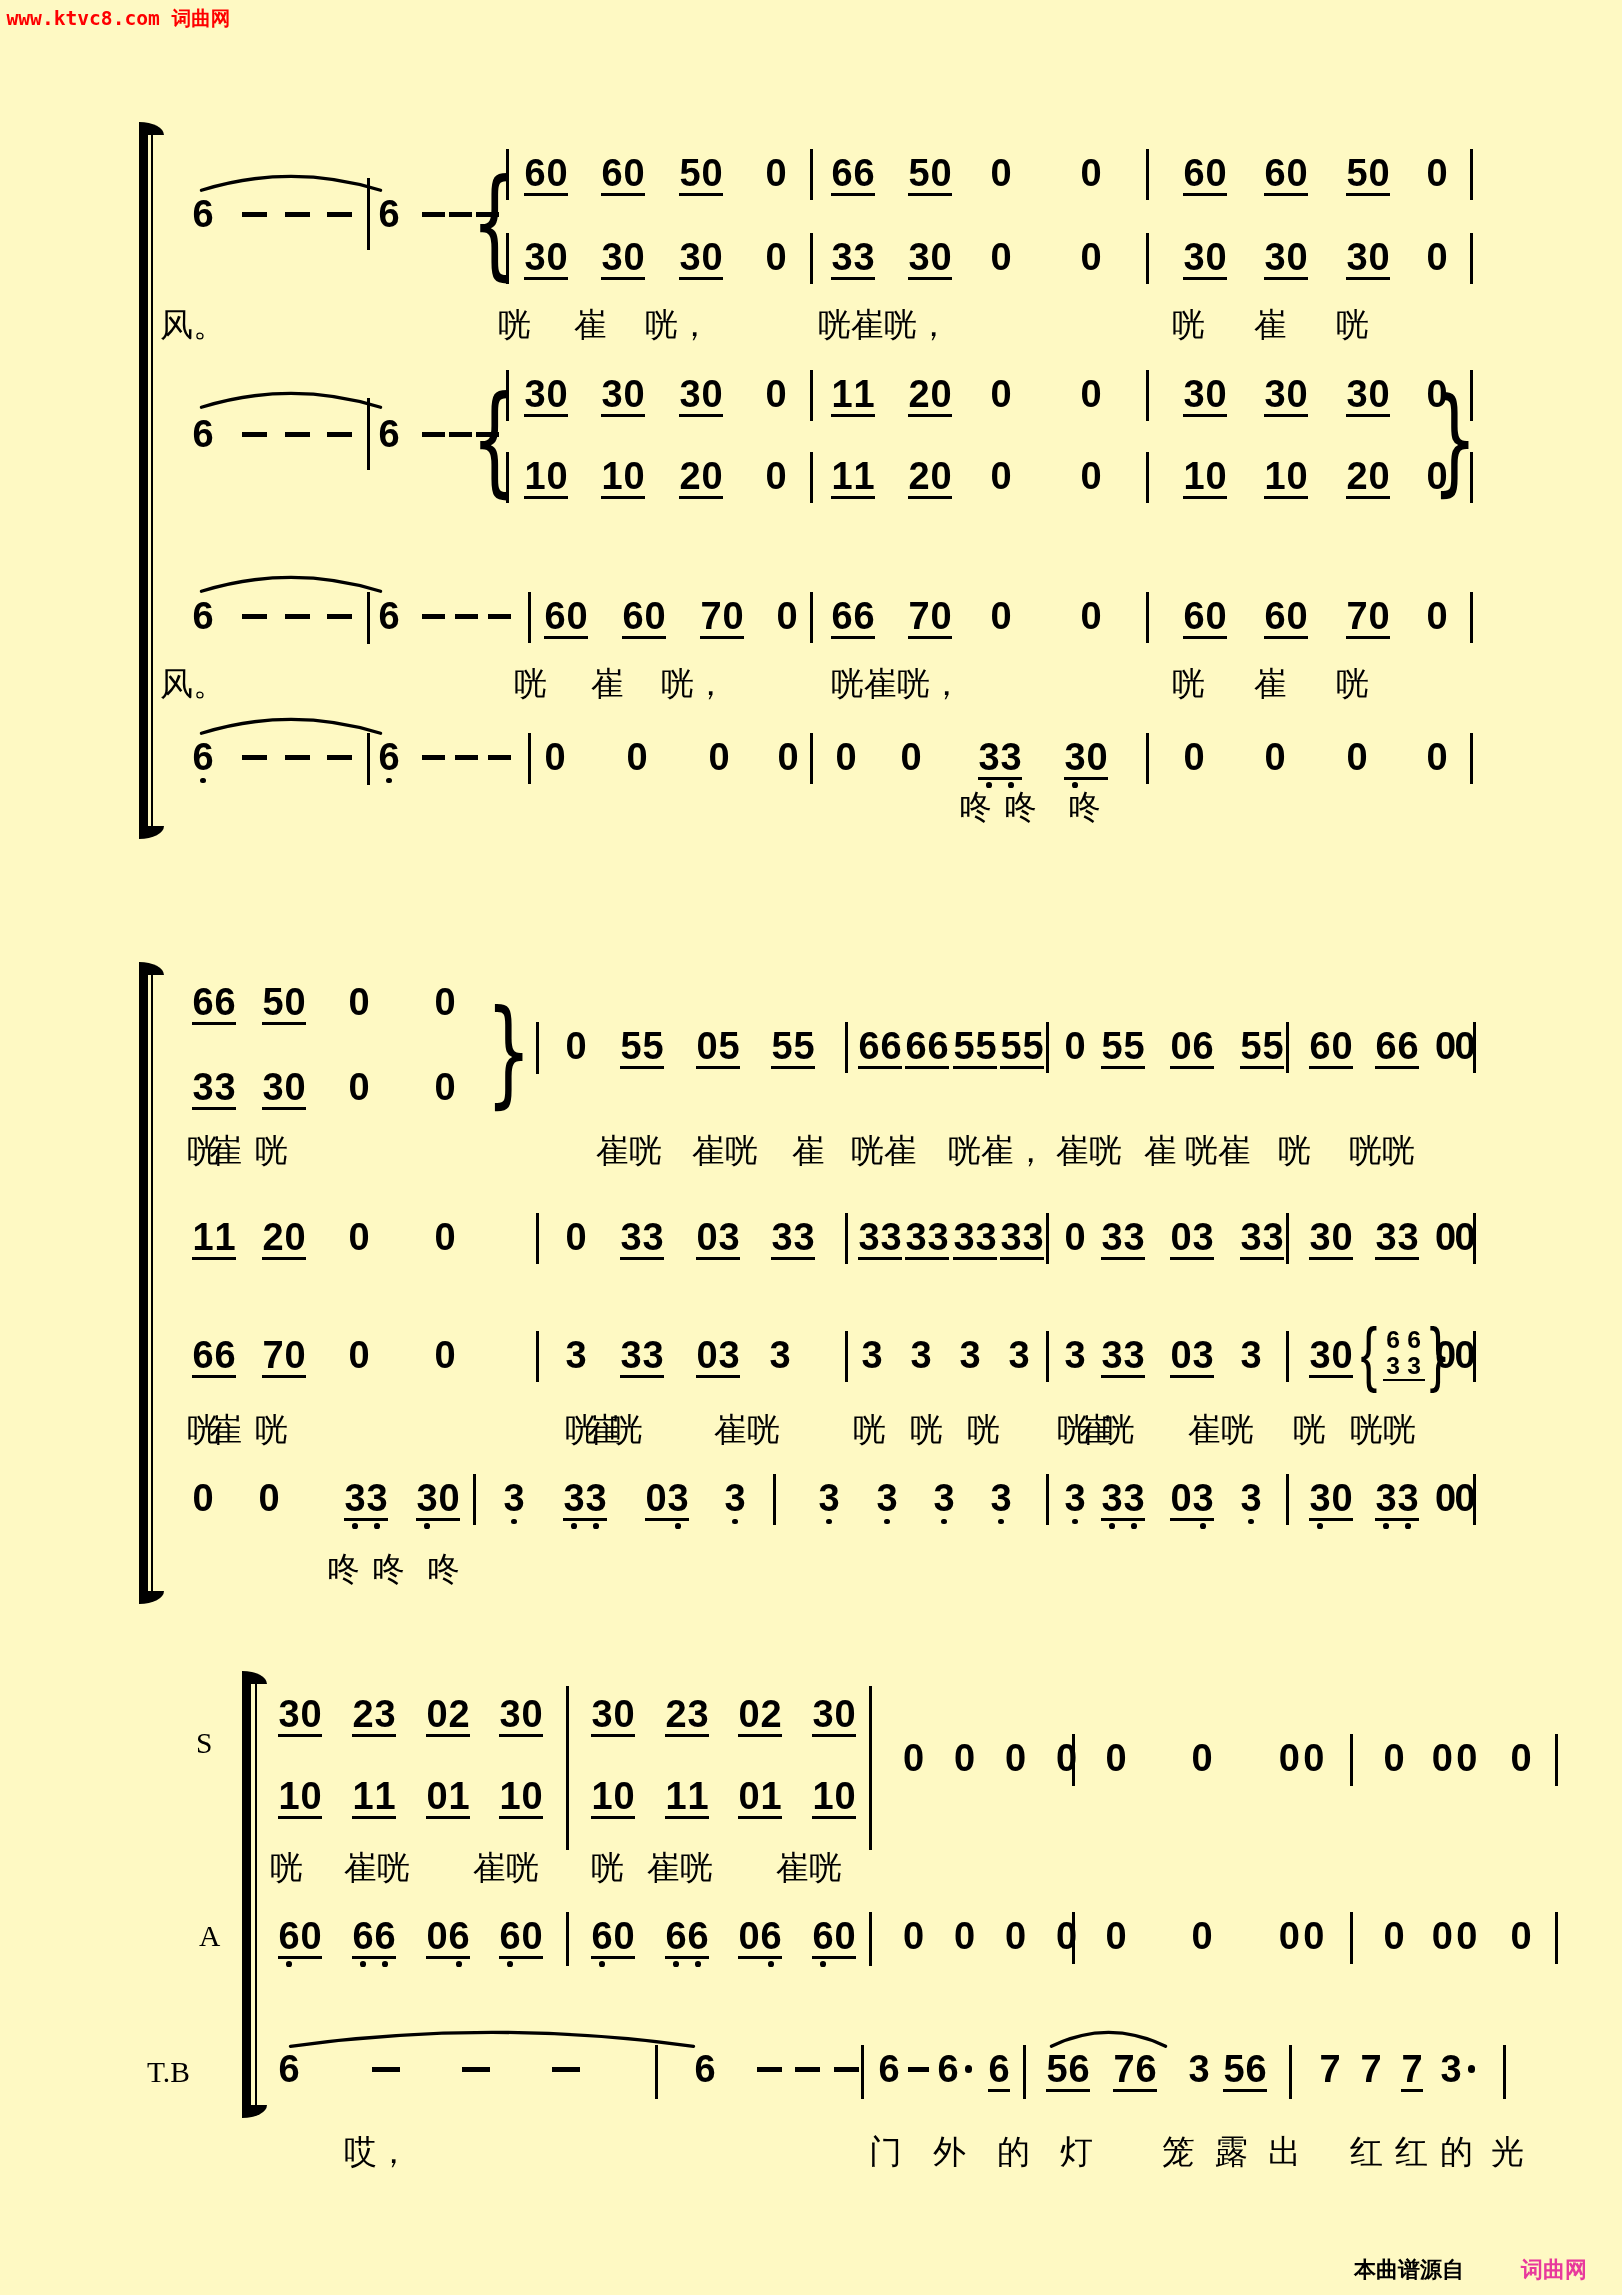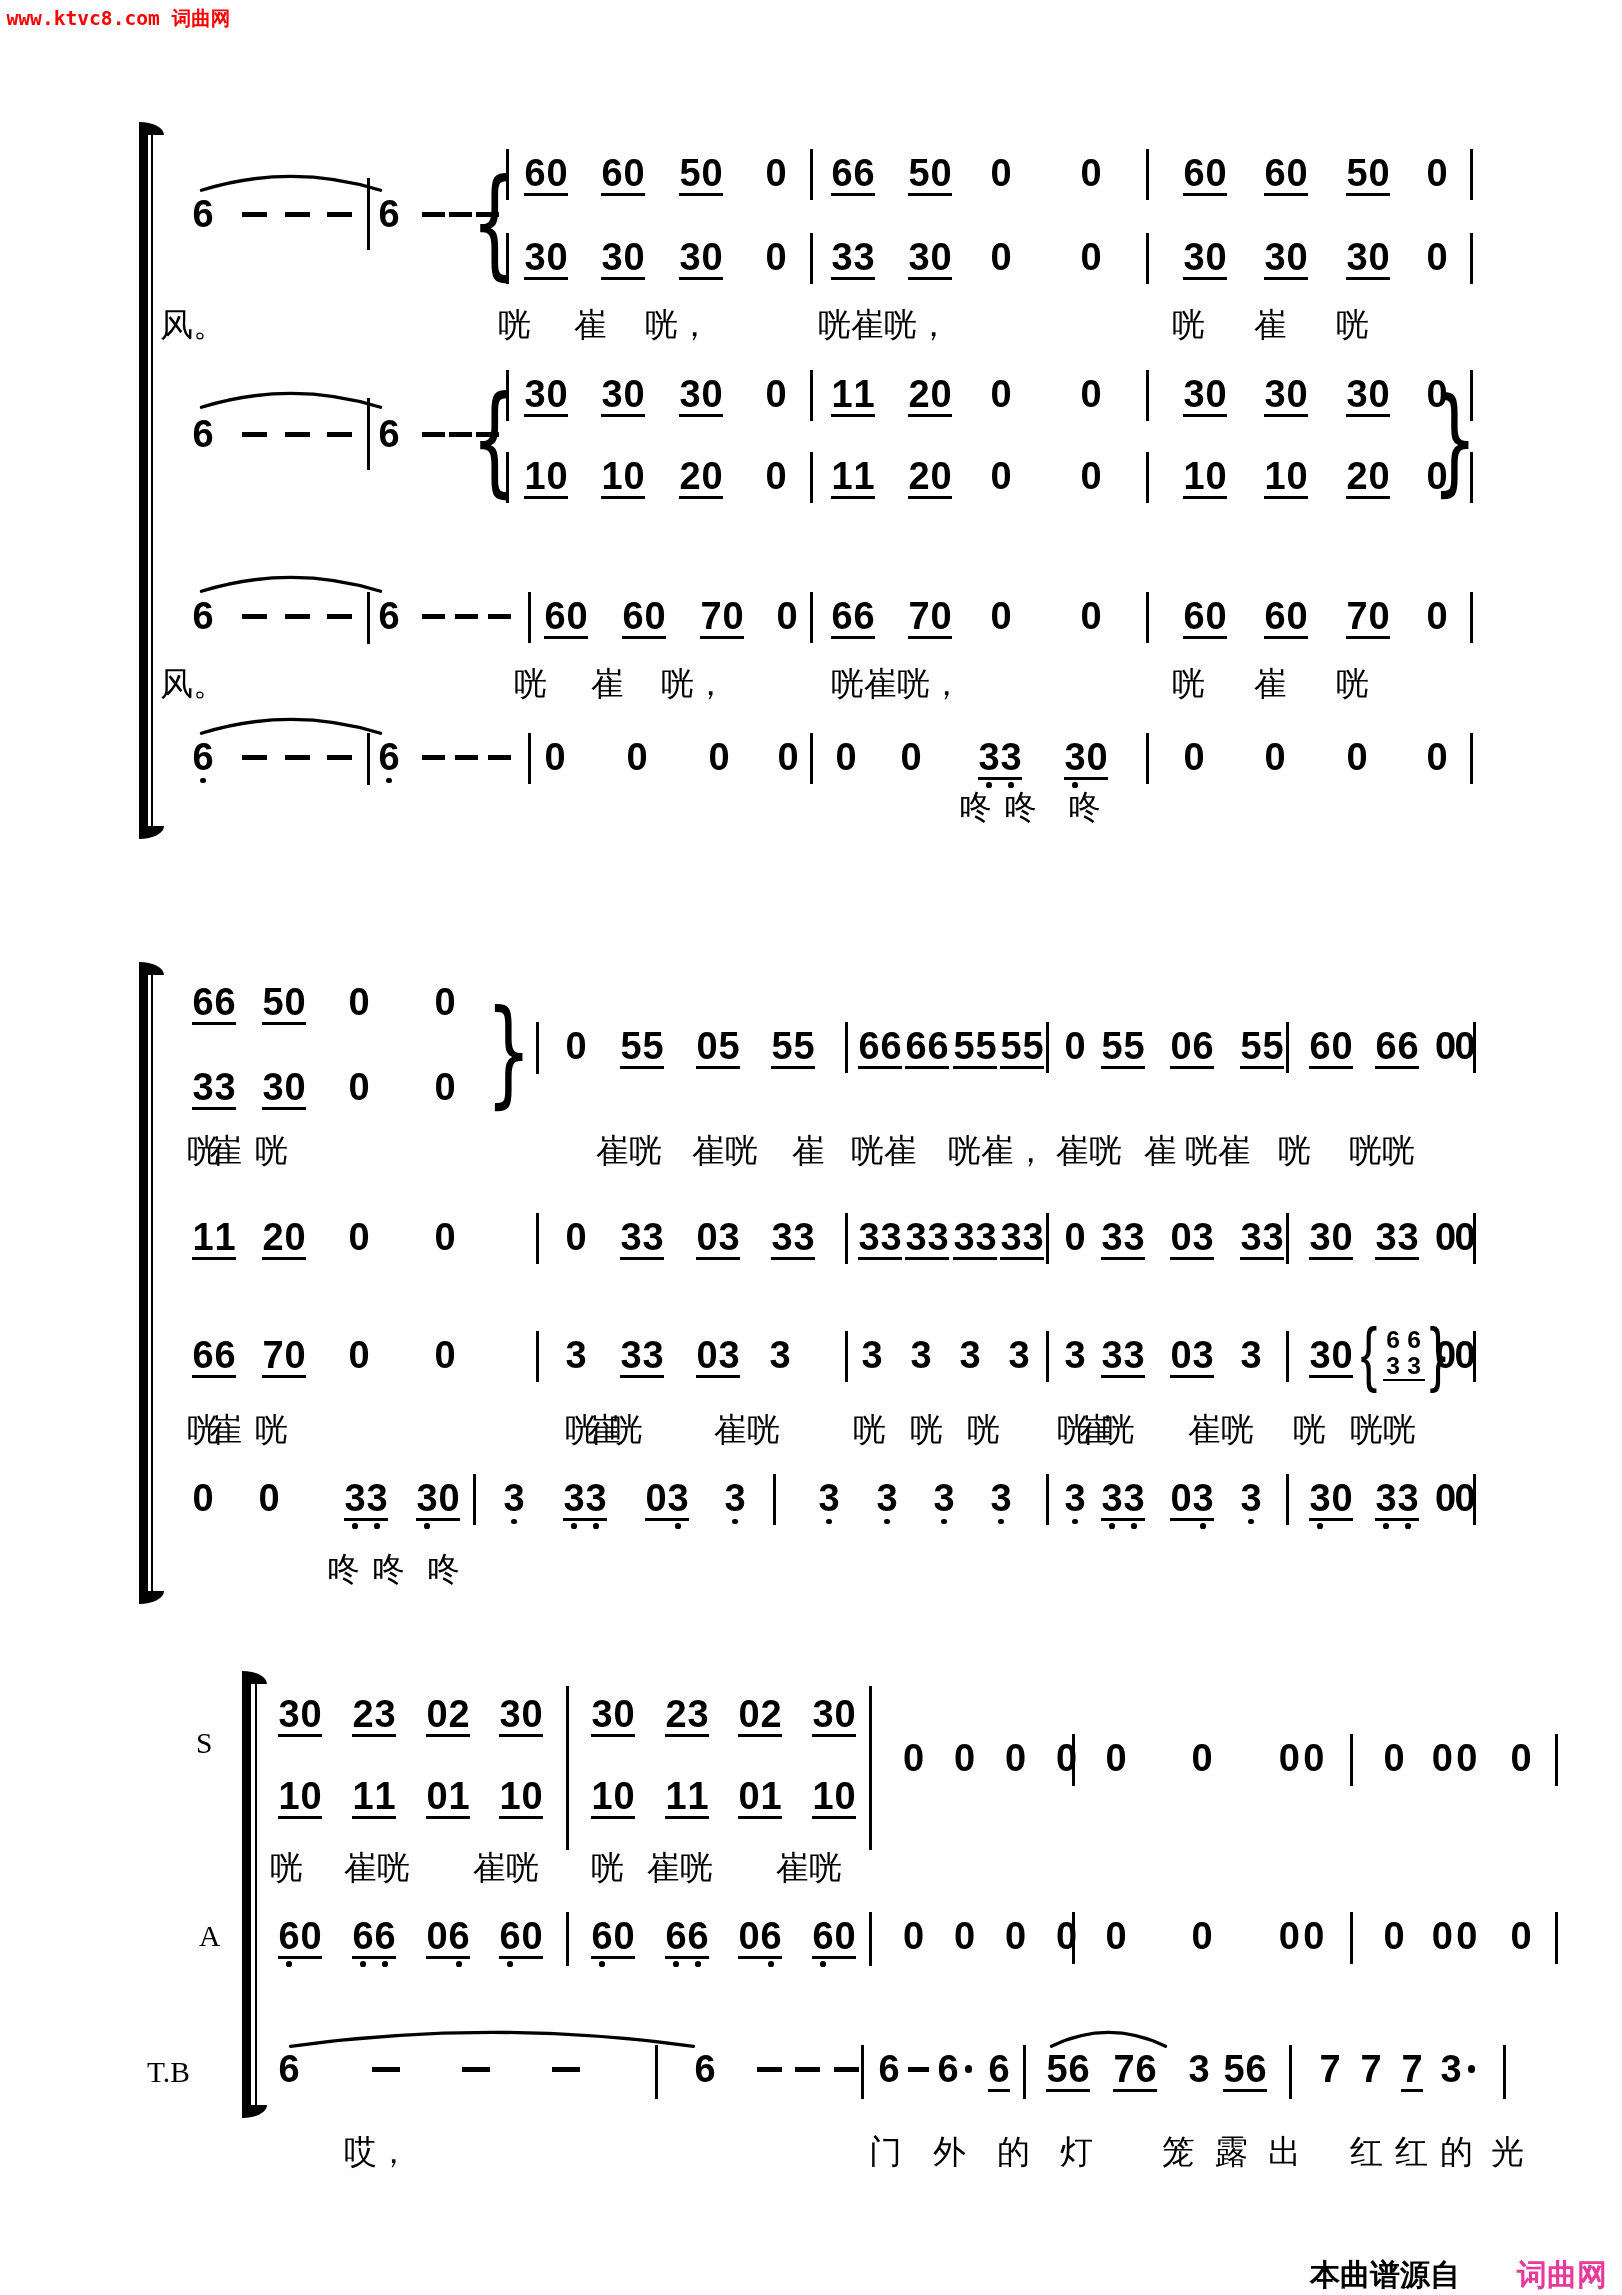--- a/index.html
+++ b/index.html
@@ -1,20 +1,20 @@
 <!DOCTYPE html>
 <html style="font-size:13px"><head>
 <meta charset="utf-8">
 <style>
   html,body{margin:0;padding:0;background:#888;}
-  #page{position:relative;width:1623px;height:2295px;background:#ffffff;
+  #page{position:relative;width:1623px;height:2295px;background:#fef9c3;
         font-family:"Liberation Sans",sans-serif;color:#000;overflow:hidden;}
   .wm{position:absolute;left:6.5px;top:4.9px;font-family:"DejaVu Sans Mono",monospace;
       font-size:19.6px;font-weight:bold;white-space:nowrap;}
-  .credit{position:absolute;right:16px;top:2255px;font-size:30px;font-weight:bold;
+  .credit{position:absolute;right:36px;top:2255px;font-size:22px;font-weight:bold;
       font-family:Liberation Mono, monospace;white-space:nowrap;}
   .credit .site{margin-left:57px;}
   .mline{position:absolute;left:0;top:0;width:100%;height:41px;}
   .cell{position:absolute;display:inline-flex;flex-direction:column;align-items:flex-start;}
   .digits{display:flex;font-weight:bold;font-size:38px;line-height:36px;}
   .digits.ul{border-bottom:3.3px solid #000;padding-bottom:1.6px;}
   .dg{display:inline-block;width:22px;text-align:center;}
   .dotrow{display:flex;margin-top:2.5px;}
   .dslot{display:flex;justify-content:center;width:22px;}
   .ldot{width:5.7px;height:5.7px;border-radius:50%;background:#000;}

